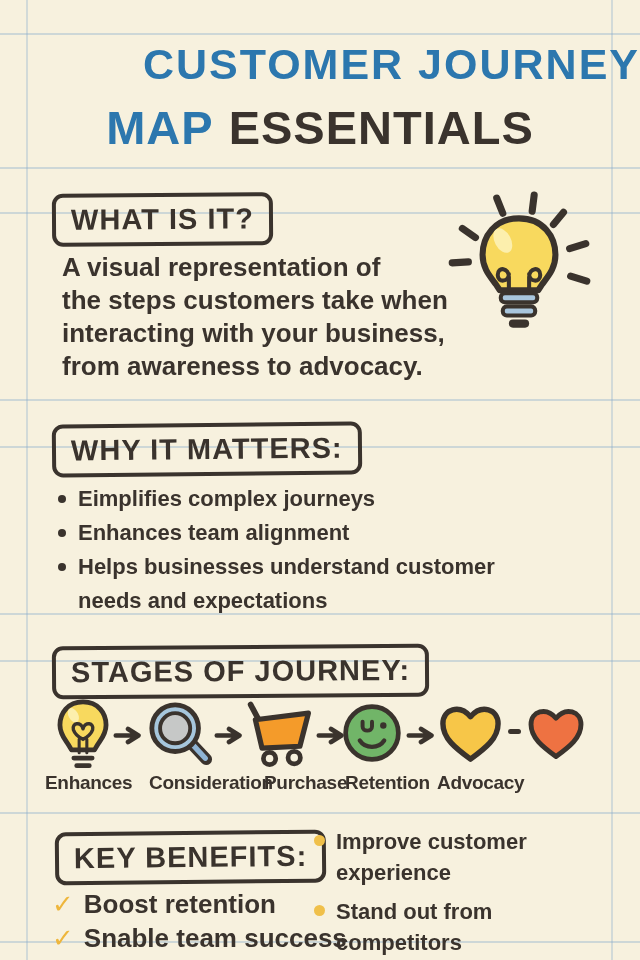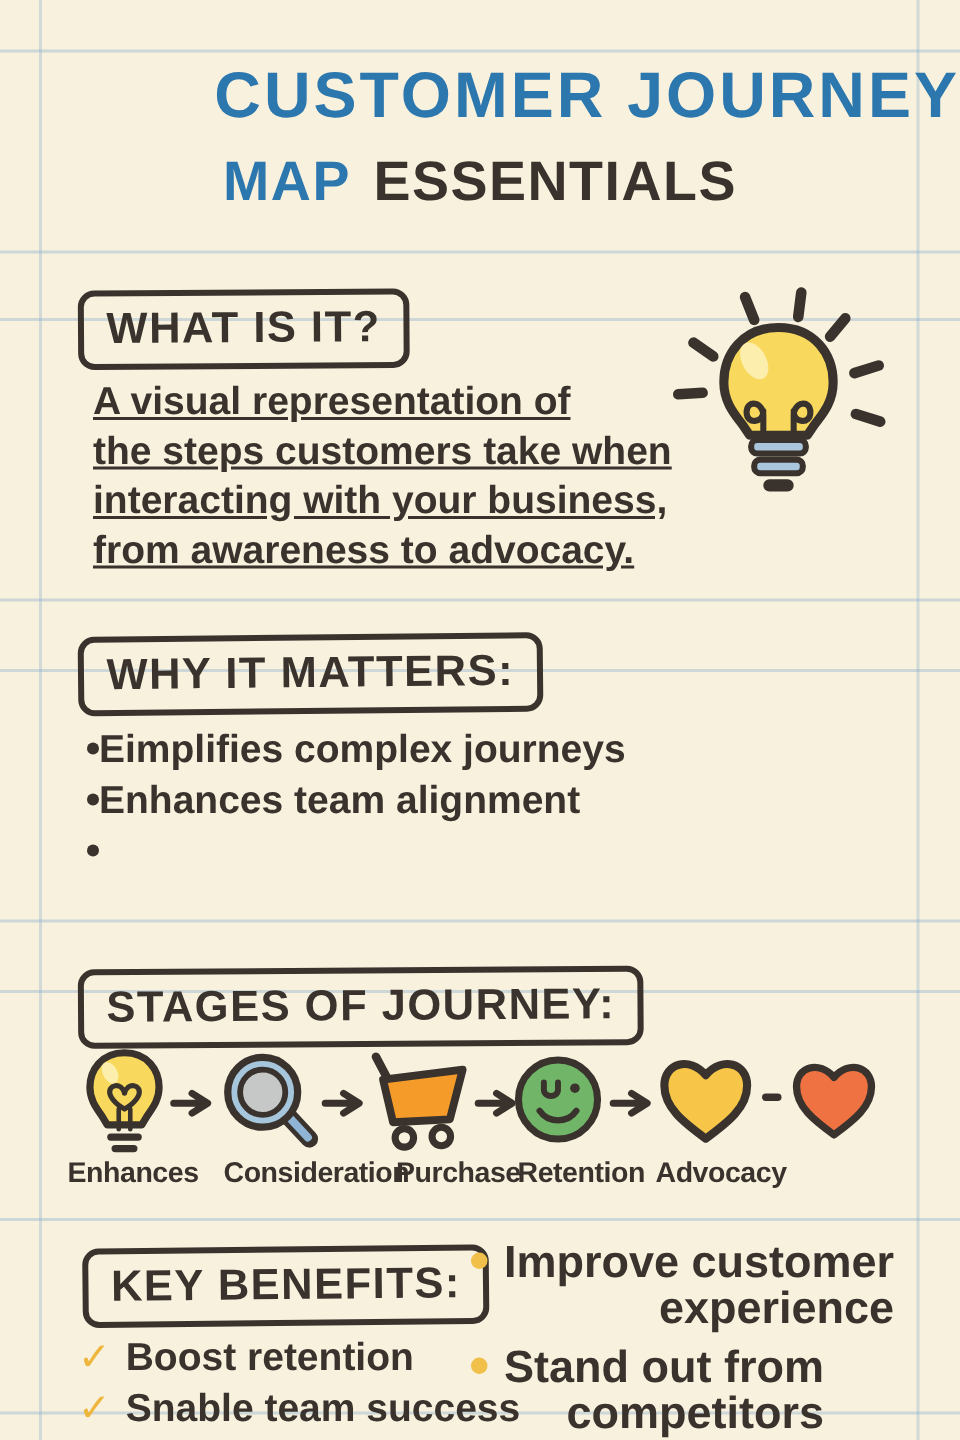--- a/index.html
+++ b/index.html
@@ -7,41 +7,41 @@
     position:relative;width:640px;height:960px;background:#f7f1de;
     font-family:"Liberation Sans","DejaVu Sans",sans-serif;color:#3a332d;
     overflow:hidden;
   }
   .ruled{position:absolute;left:0;width:640px;height:2px;background:rgba(137,174,204,.38);}
   .vline{position:absolute;top:0;width:2px;height:960px;background:rgba(137,174,204,.34);}
 
   .title1{position:absolute;top:40px;left:0;width:640px;text-align:right;
     font-size:43px;font-weight:800;letter-spacing:2px;color:#2c77ae;}
   .title2{position:absolute;top:100px;left:0;width:640px;text-align:center;
-    font-size:37px;font-weight:800;letter-spacing:1px;color:#3a332d;}
+    font-size:47px;font-weight:800;letter-spacing:1px;color:#3a332d;}
   .title2 .accent{color:#2c77ae;margin-right:15px;}
 
   .hbox{position:absolute;border:4px solid #3a332d;border-radius:11px;
     padding:5px 15px;font-size:29px;font-weight:800;letter-spacing:1px;line-height:1.2;}
-  .body-text{position:absolute;font-size:26px;font-weight:700;line-height:33px;white-space:pre-line;text-decoration:underline;}
+  .body-text{position:absolute;font-size:26px;font-weight:700;line-height:33px;white-space:pre-line;}
 
   .bullets{position:absolute;}
-  .bullet-row{display:flex;font-size:26px;font-weight:700;line-height:34px;white-space:pre-line;}
+  .bullet-row{display:flex;gap:12px;font-size:22px;font-weight:700;line-height:34px;white-space:pre-line;}
   .dot{width:8px;height:8px;border-radius:50%;background:#3a332d;margin-top:13px;flex:0 0 auto;}
 
   .icon{position:absolute;}
   .stage-label{position:absolute;top:772px;font-size:19px;font-weight:700;letter-spacing:-0.3px;}
   .dash{position:absolute;left:508px;top:729px;width:13px;height:5px;background:#3a332d;border-radius:3px;}
 
   .checks{position:absolute;left:52px;top:888px;}
   .check-row{display:flex;gap:10px;font-size:26px;font-weight:700;line-height:32px;margin-bottom:2px;}
   .checkmark{color:#eeb63c;font-weight:900;font-size:26px;}
 
   .bens{position:absolute;left:314px;top:826px;width:310px;}
-  .ben-row{display:flex;gap:11px;font-size:30px;font-weight:700;line-height:31px;margin-bottom:8px;white-space:pre-line;text-align:right;}
+  .ben-row{display:flex;gap:11px;font-size:22px;font-weight:700;line-height:31px;margin-bottom:8px;white-space:pre-line;}
   .bdot{width:11px;height:11px;border-radius:50%;background:#f0c04a;margin-top:9px;flex:0 0 auto;}
 
   .tilt-a{transform:rotate(-0.4deg);}
   .tilt-b{transform:rotate(-0.6deg);}
 </style>
 </head>
 <body>
 
 <div class="page">
 
@@ -84,21 +84,22 @@
     </g>
     <rect x="62" y="102" width="36" height="9" rx="4" fill="#a9c6dd" stroke="#3a332d" stroke-width="4"></rect>
     <rect x="64" y="115" width="32" height="9" rx="4" fill="#a9c6dd" stroke="#3a332d" stroke-width="4"></rect>
     <rect x="70" y="128" width="20" height="8" rx="4" fill="#3a332d"></rect>
   </svg>
 
   <div class="hbox tilt-b" style="left:52px;top:423px">WHY IT MATTERS:</div>
   <div class="bullets" style="left:58px;top:482px;width:548px">
     <div class="bullet-row"><span class="dot"></span><span>Eimplifies complex journeys</span></div>
     <div class="bullet-row"><span class="dot"></span><span>Enhances team alignment</span></div>
-    <div class="bullet-row"><span class="dot"></span></div>
+    <div class="bullet-row"><span class="dot"></span><span>Helps businesses understand customer
+needs and expectations</span></div>
   </div>
 
   <div class="hbox tilt-a" style="left:52px;top:645px">STAGES OF JOURNEY:</div>
 
   <svg class="icon" style="left:56px;top:698px" width="54" height="73" viewBox="0 0 56 76">
     <path d="M28,4 C12,4 4,16 4,28 c0,10 6,16 9,21 l3,5 h24 l3,-5 c3,-5 9,-11 9,-21 C52,16 44,4 28,4 Z" fill="#f8d95e" stroke="#3a332d" stroke-width="5" stroke-linejoin="round"></path>
     <ellipse cx="18" cy="18" rx="5" ry="8" fill="#fcefad" transform="rotate(-28 18 18)"></ellipse>
     <path d="M28,32 c-2,-8 -12,-6 -10,1 c2,6 10,10 10,10 c0,0 8,-4 10,-10 c2,-7 -8,-9 -10,-1" fill="none" stroke="#3a332d" stroke-width="3.6" stroke-linecap="round"></path>
     <path d="M24,57 V43 M32,57 V43" stroke="#3a332d" stroke-width="3.2" stroke-linecap="round"></path>
     <rect x="16" y="60" width="24" height="5" rx="2.5" fill="#3a332d"></rect>

